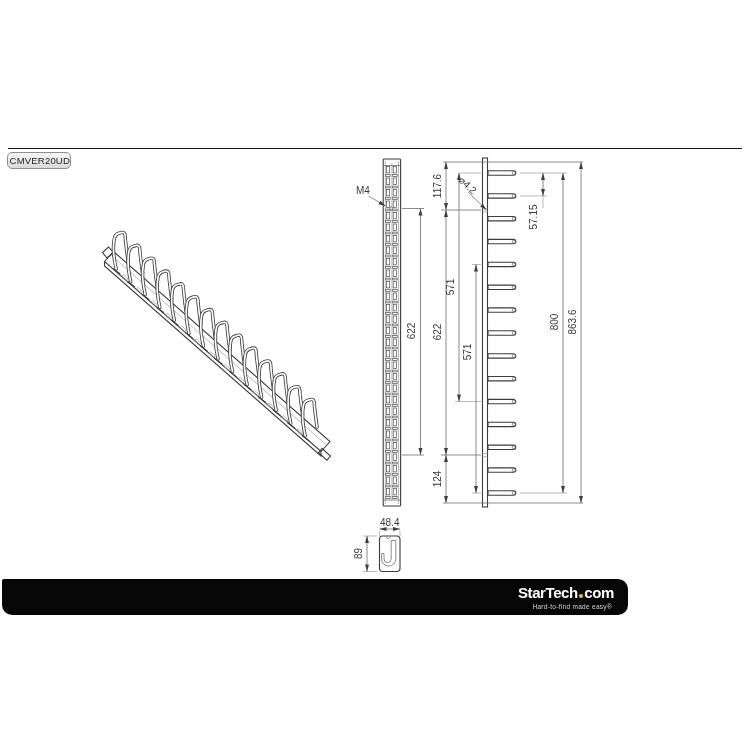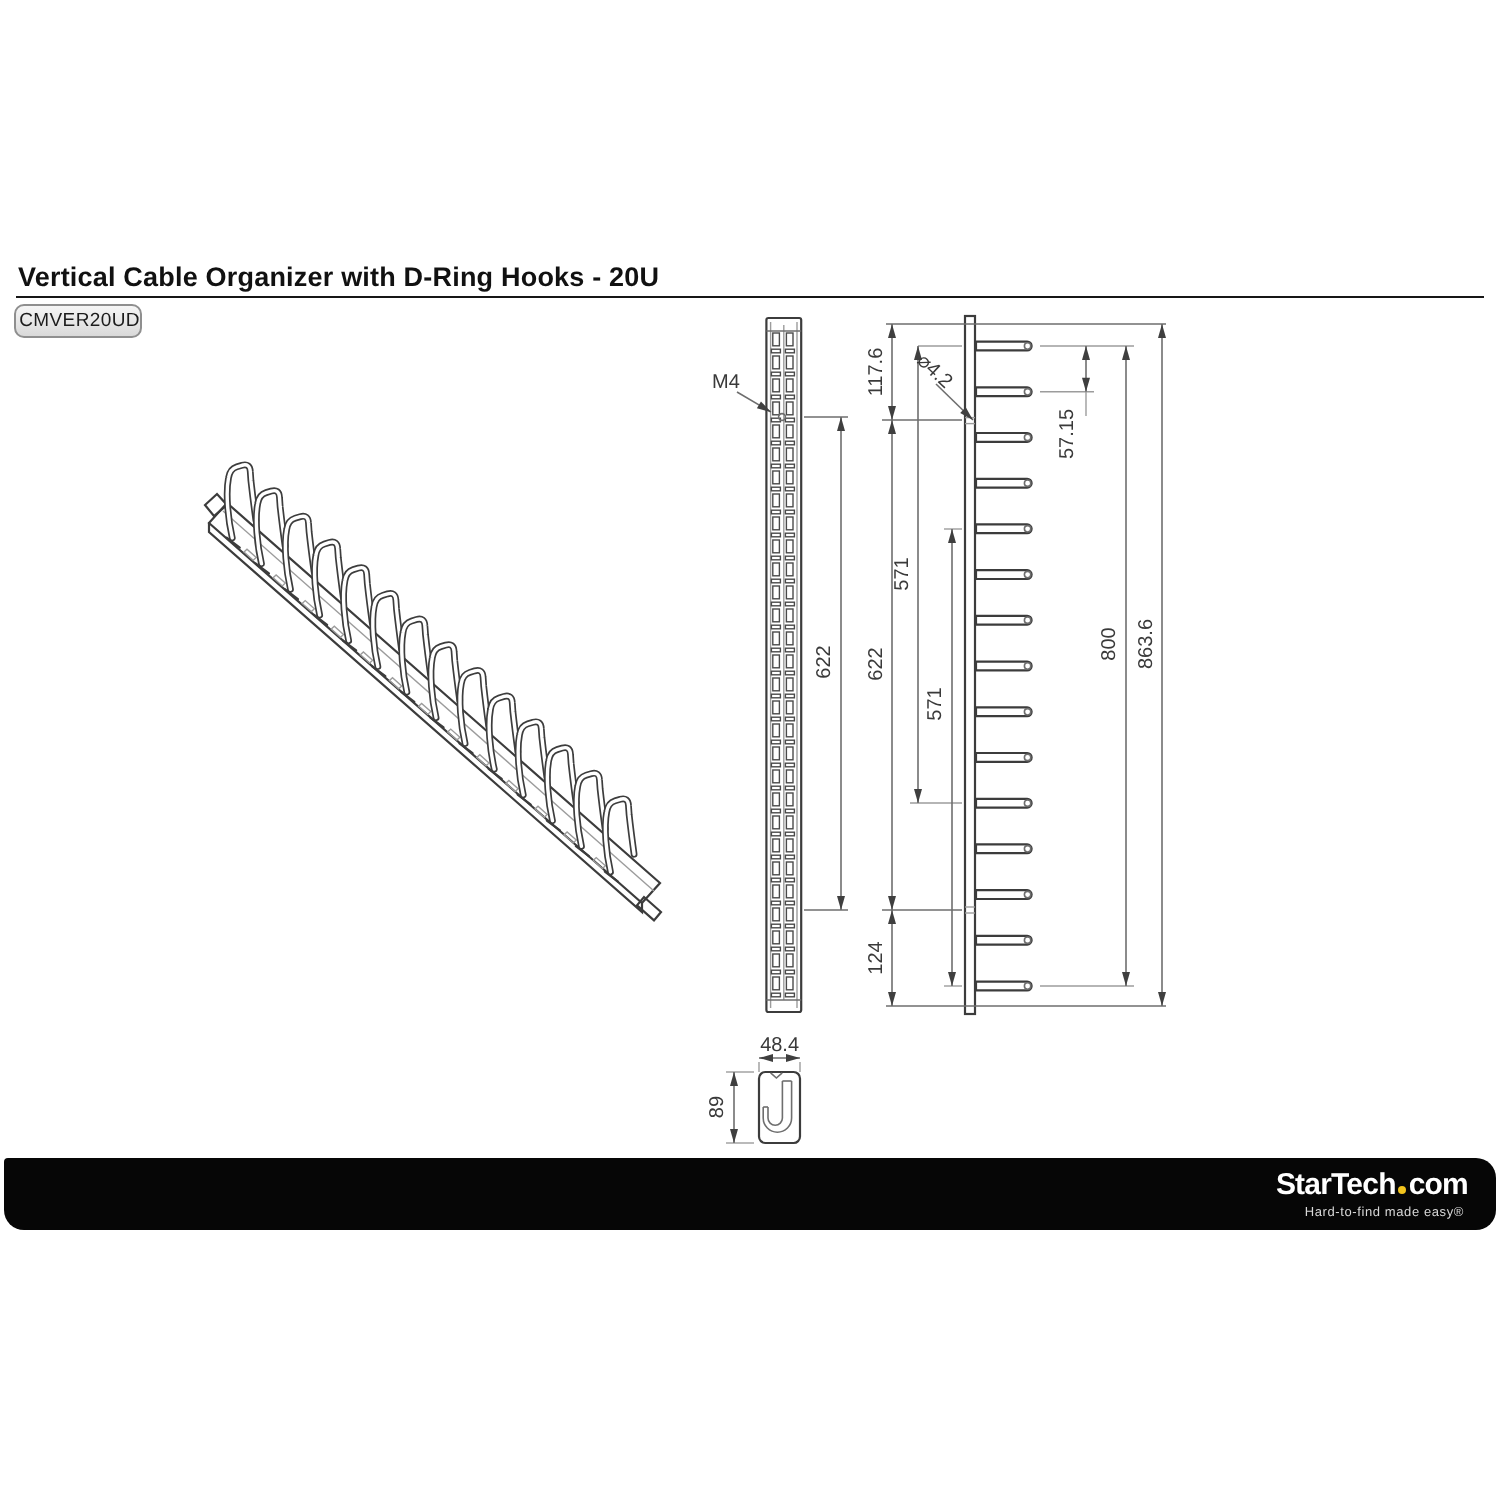--- a/index.html
+++ b/index.html
@@ -15,35 +15,34 @@
   
   svg{position:absolute;left:0;top:0;}
   .outline{stroke:#3c3c3c;stroke-width:1.1;fill:none;stroke-linecap:round;}
   .thin{stroke:#6e6e6e;stroke-width:0.8;fill:none;}
   .xlight{stroke:#9c9c9c;stroke-width:0.7;fill:none;}
   .slotline{stroke:#4a4a4a;stroke-width:0.7;fill:#ffffff;}
   .dimtxt{font-family:"Liberation Sans",sans-serif;font-size:10px;fill:#3a3a3a;}
   .tube{stroke:#3d3d3d;stroke-width:3.4;fill:none;stroke-linecap:round;stroke-linejoin:round;}
   .tubein{stroke:#ffffff;stroke-width:1.7;fill:none;stroke-linecap:round;stroke-linejoin:round;}
   
-  #footer{position:absolute;left:2px;top:579px;width:746px;height:36px;background:#060606;
+  #footer{position:absolute;left:2px;top:579px;width:626px;height:36px;background:#060606;
           border-radius:2px 10px 10px 10px;}
   #logo{position:absolute;right:14px;top:5px;color:#ffffff;font-size:15px;font-weight:bold;
         letter-spacing:-0.4px;white-space:nowrap;}
   #logo .dot{display:inline-block;width:4.5px;height:4.5px;border-radius:50%;
         background:#f2c41d;margin:0 1px;vertical-align:baseline;}
   #tagline{position:absolute;right:16px;top:24px;color:#d8d8d8;font-size:6.5px;
         letter-spacing:0.3px;white-space:nowrap;}
 </style>
 </head>
 <body>
 
 <div id="page">
 
-  <div id="title">Vertical Cable Organizer with D-Ring Hooks - 20U</div>
   <div id="rule"></div>
   <div id="sku">CMVER20UD</div>
 
   <svg id="drawing" width="750" height="750" viewBox="0 0 750 750">
     <defs>
       <marker id="ae" markerWidth="8" markerHeight="6" refX="7.4" refY="3" orient="auto" markerUnits="userSpaceOnUse">
         <path d="M0.4,1 L7.4,3 L0.4,5 Z" fill="#3f3f3f"></path>
       </marker>
       <marker id="as" markerWidth="8" markerHeight="6" refX="0.6" refY="3" orient="auto" markerUnits="userSpaceOnUse">
         <path d="M7.6,1 L0.6,3 L7.6,5 Z" fill="#3f3f3f"></path>

